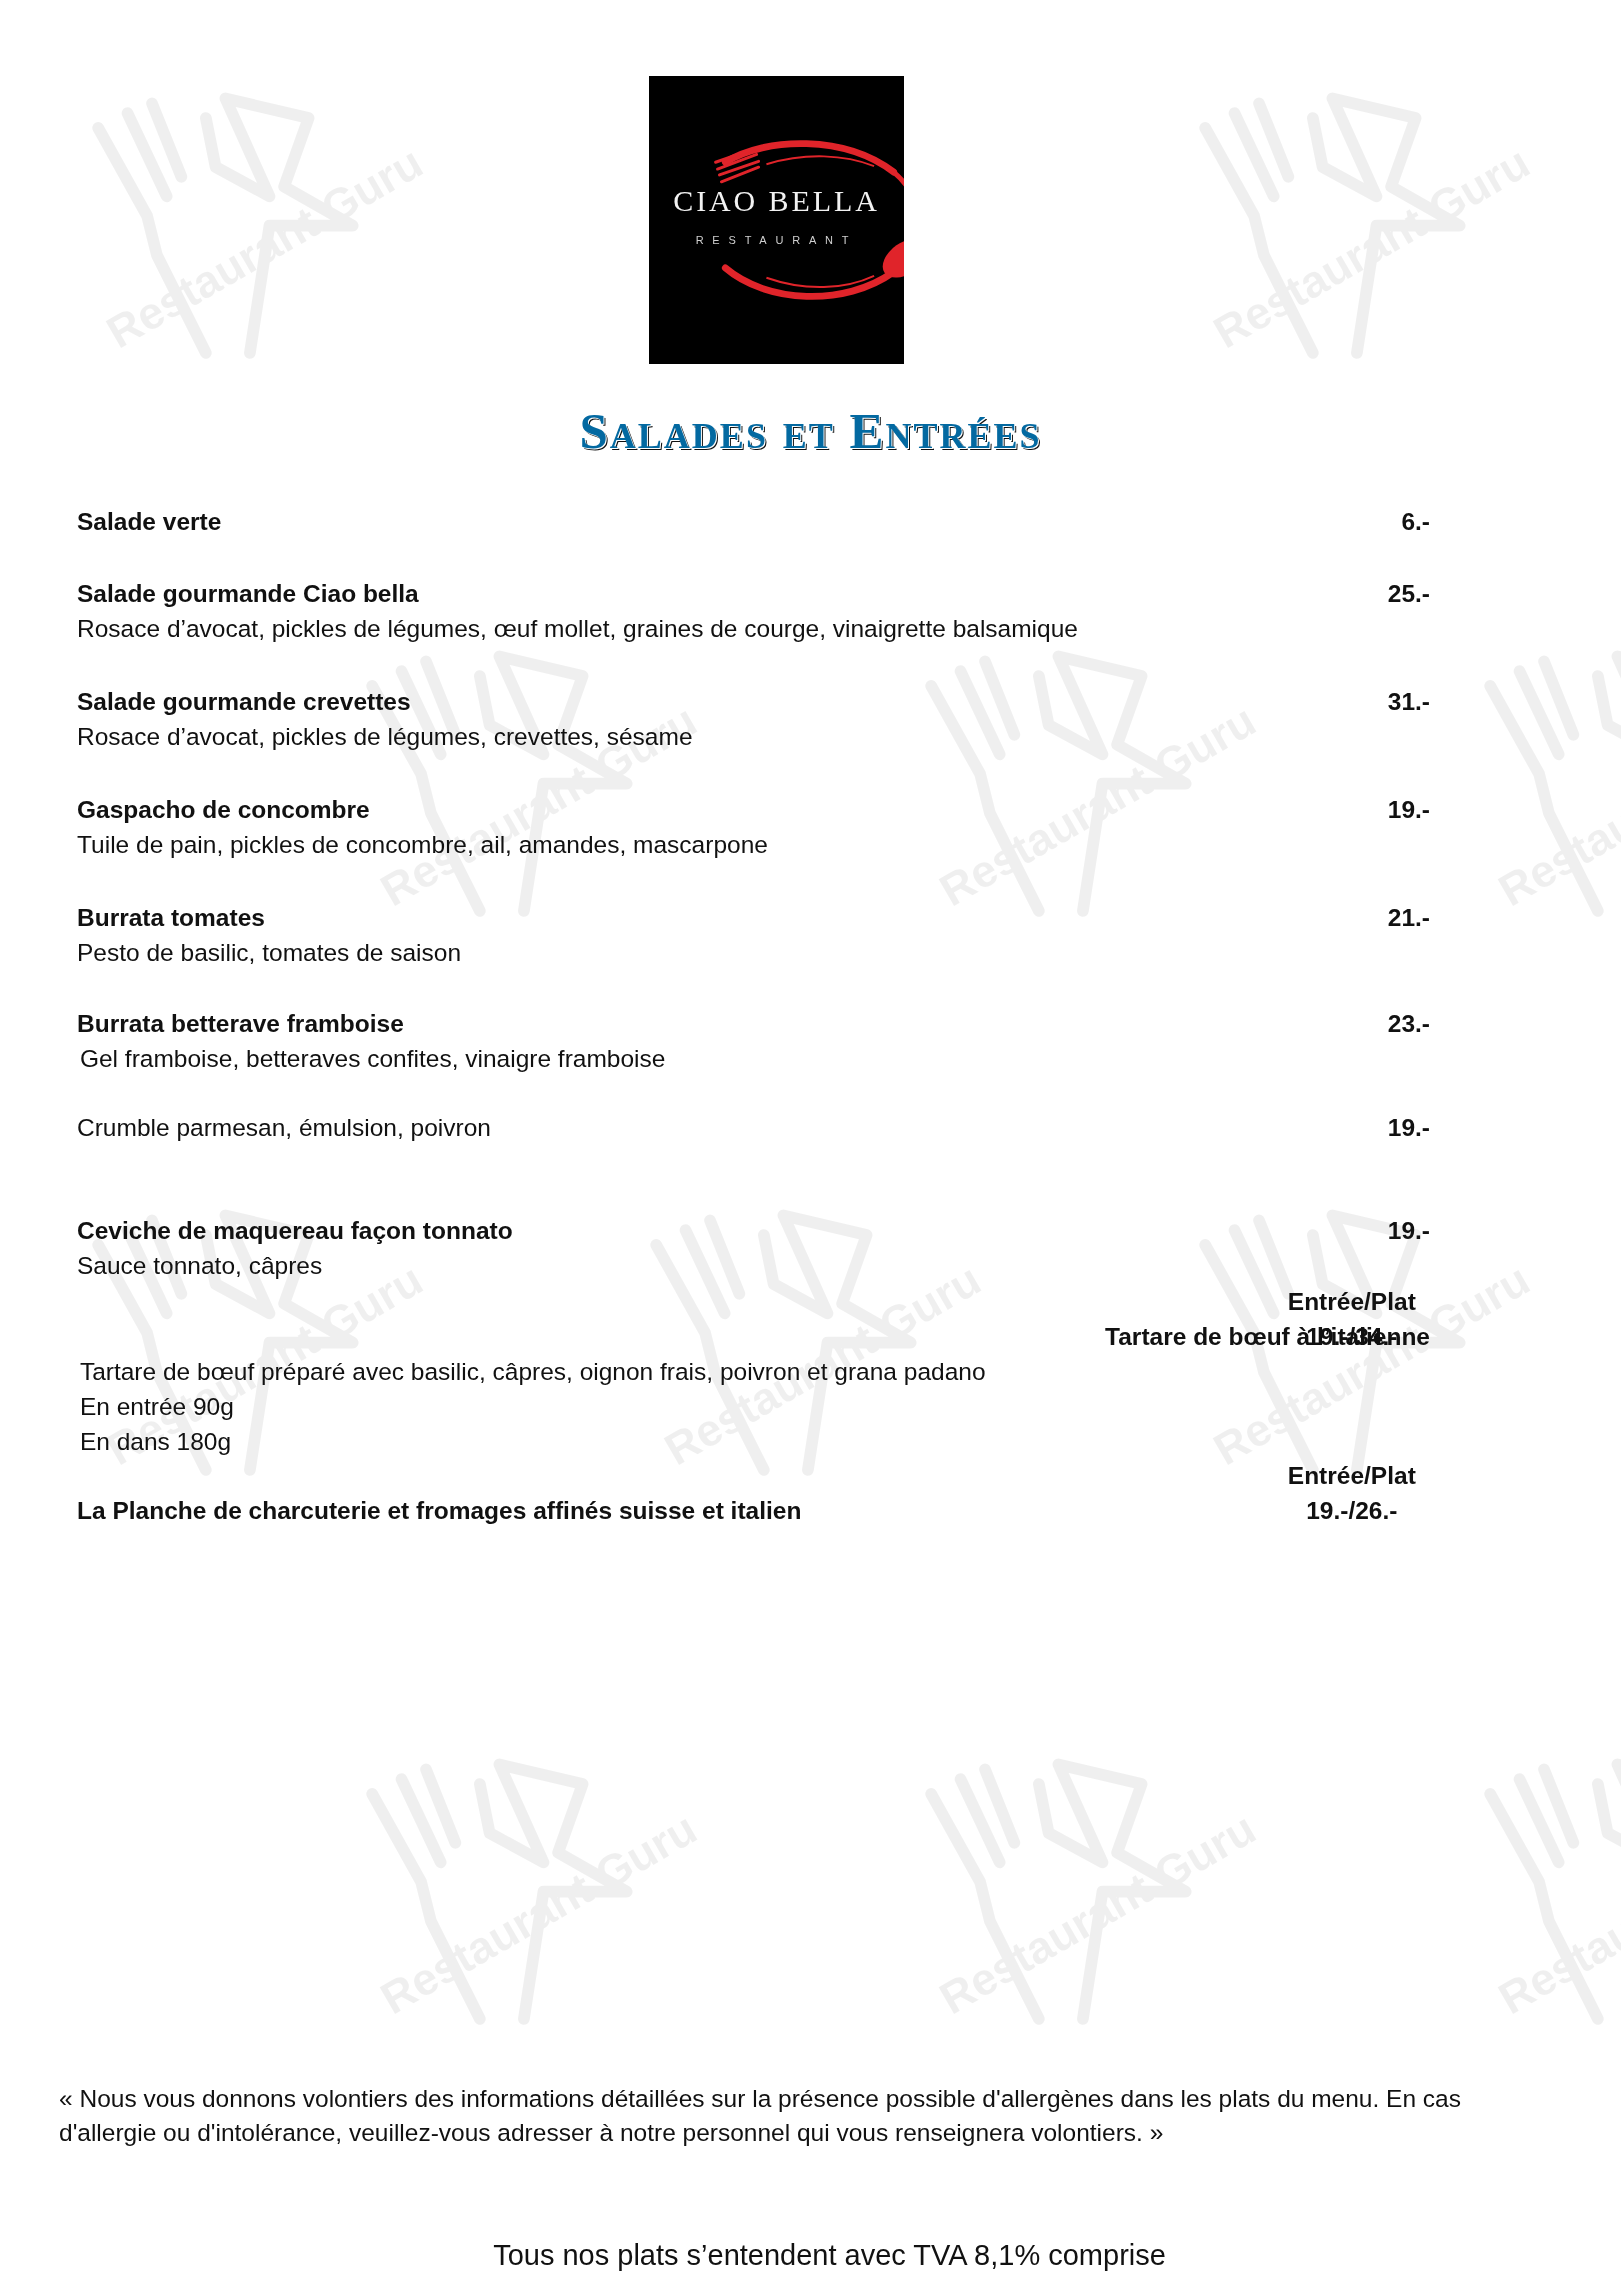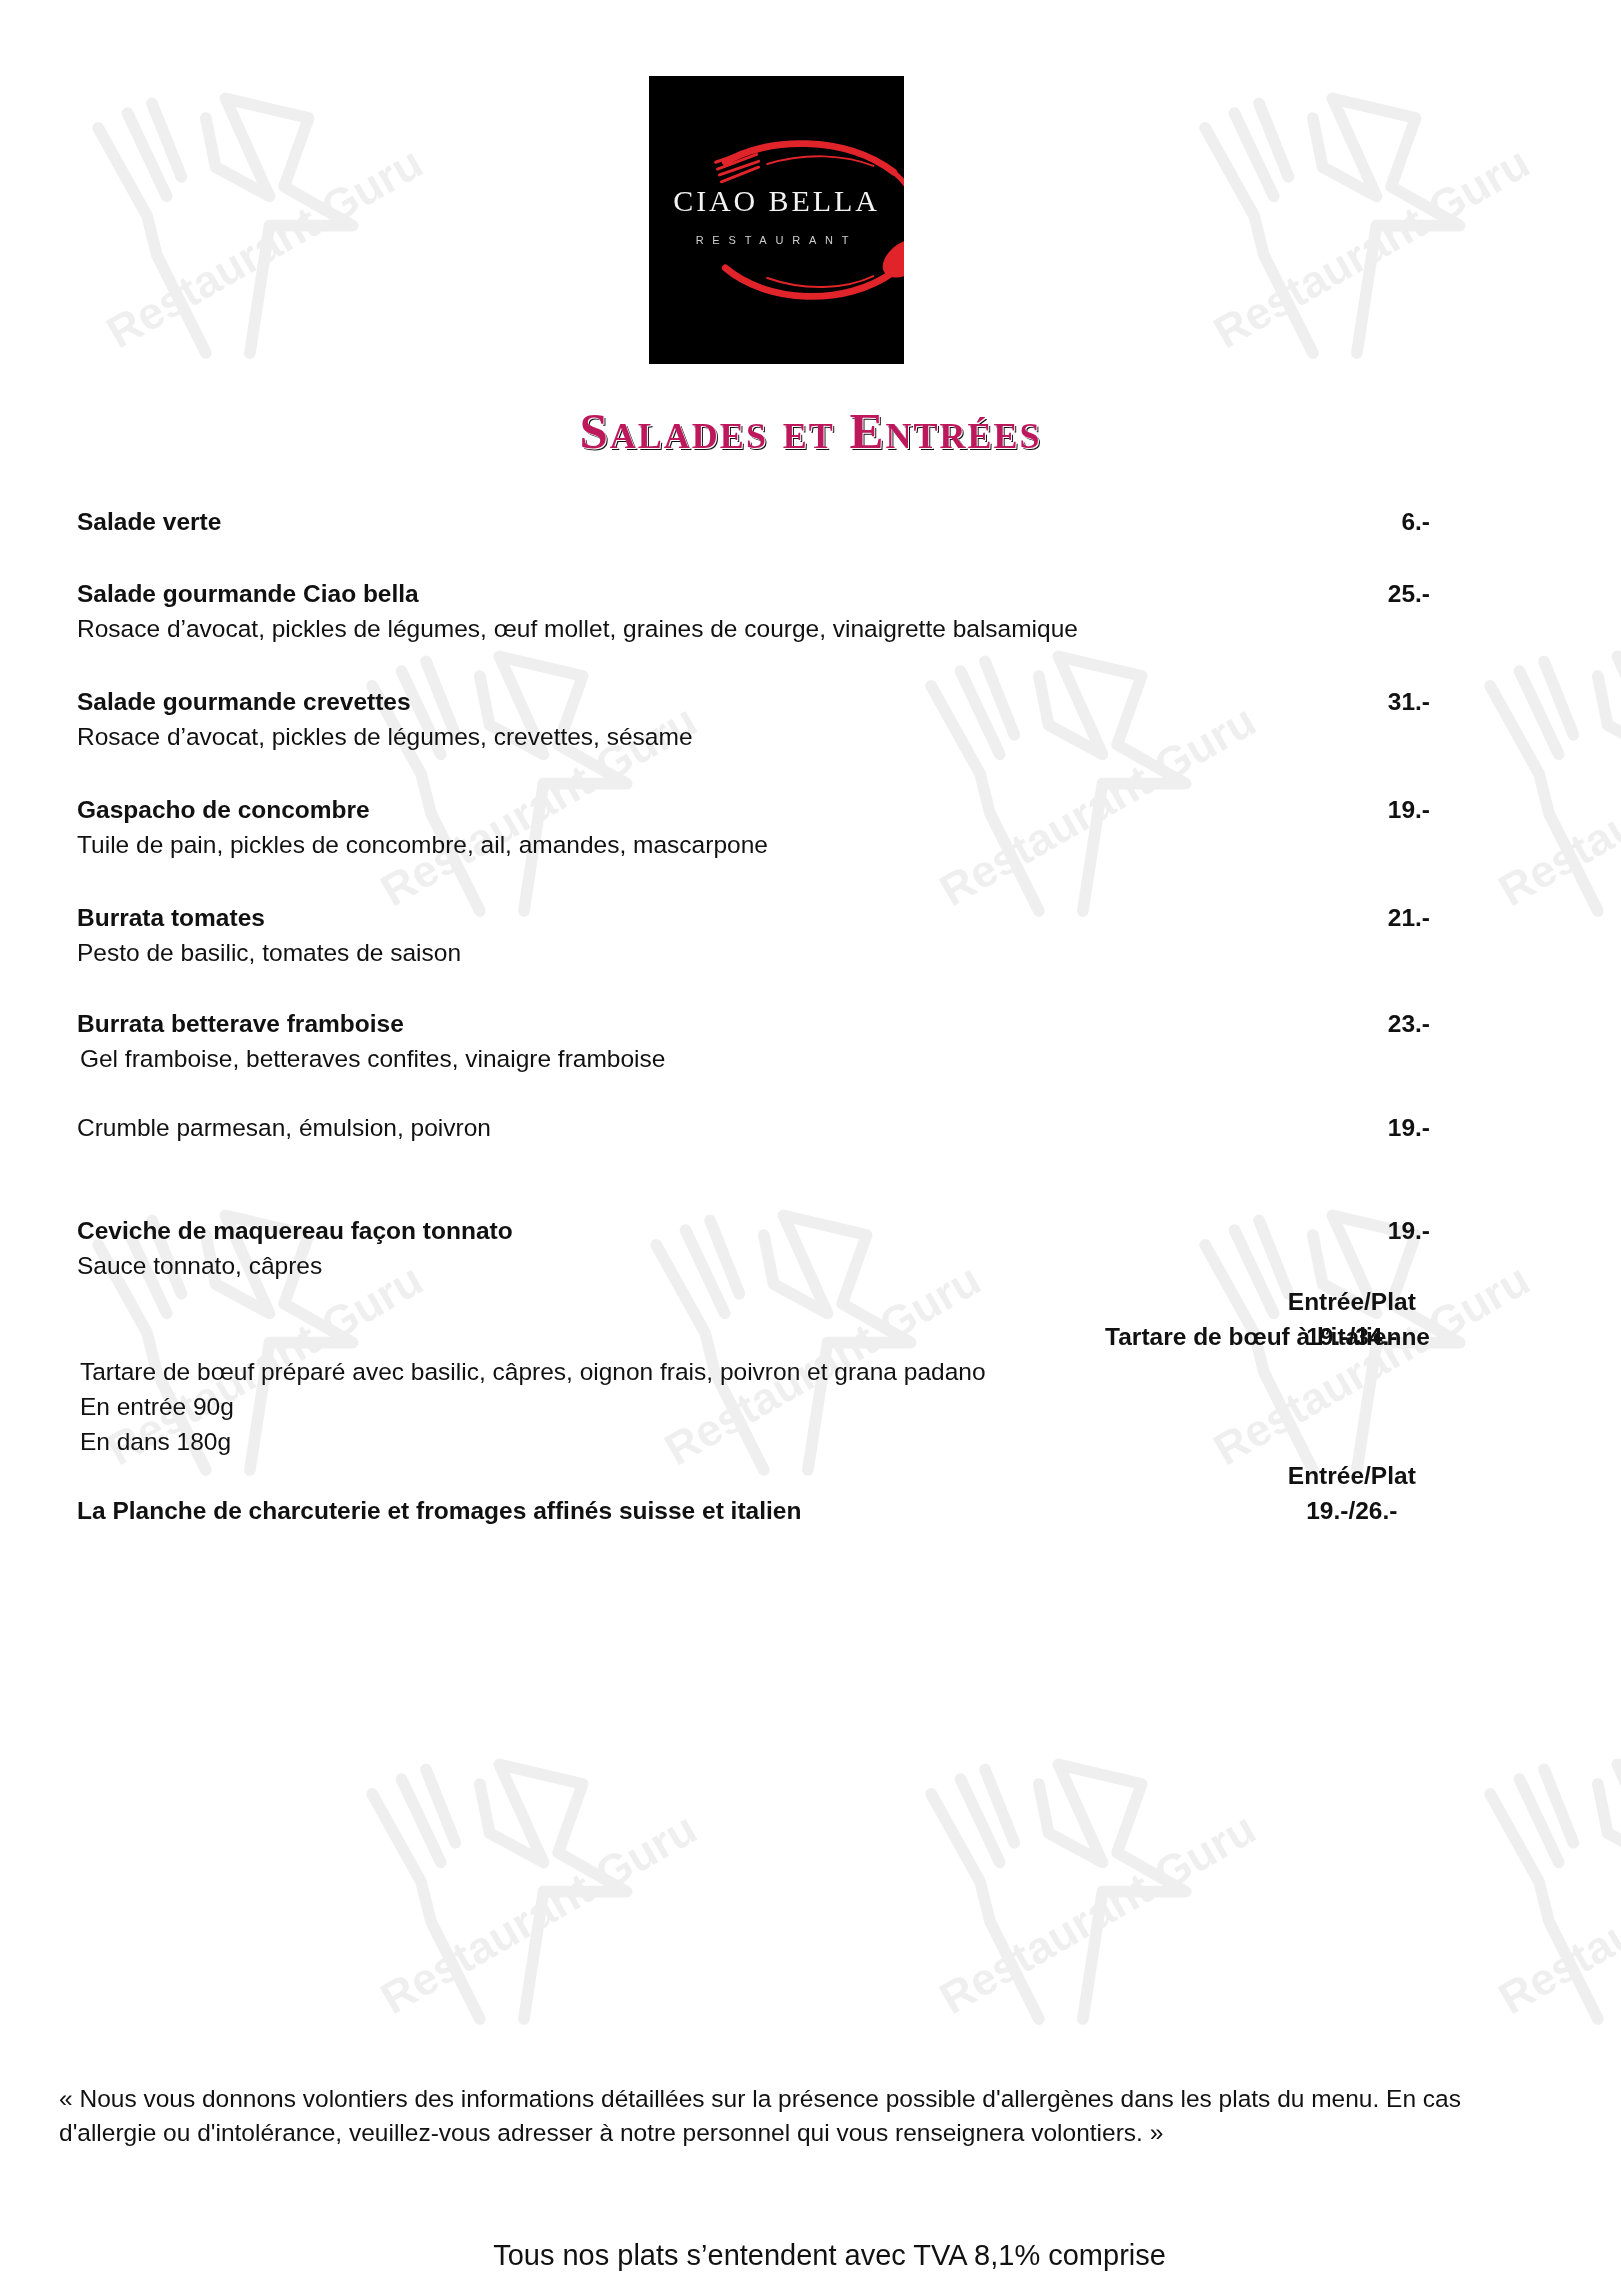--- a/index.html
+++ b/index.html
@@ -29,21 +29,21 @@
   }
   .logo-sub {
     position: absolute; left: 0; right: 0; top: 147px; text-align: center;
     color: #d0d0d0; font-size: 11px; letter-spacing: 8.8px; margin-top: 11px;
   }
 
   
   .section-title {
     position: absolute; left: 0; right: 0; top: 402px; text-align: center;
     font-family: "Liberation Serif", "DejaVu Serif", serif; font-weight: bold;
-    font-size: 51px; letter-spacing: 2px; color: #be185d;
+    font-size: 51px; letter-spacing: 2px; color: #0369a1;
     font-variant: small-caps;
     text-shadow: 1px 1px 0 #fff, 2px 2px 0 #111;
   }
 
   
   .item { position: absolute; left: 77px; width: 1353px; }
   .item .name { font-weight: bold; font-size: 24.5px; line-height: 35px; }
   .item .desc { font-size: 24.5px; line-height: 35px; }
   .item .price {
     position: absolute; right: 0; top: 0; font-weight: bold; font-size: 24.5px;

